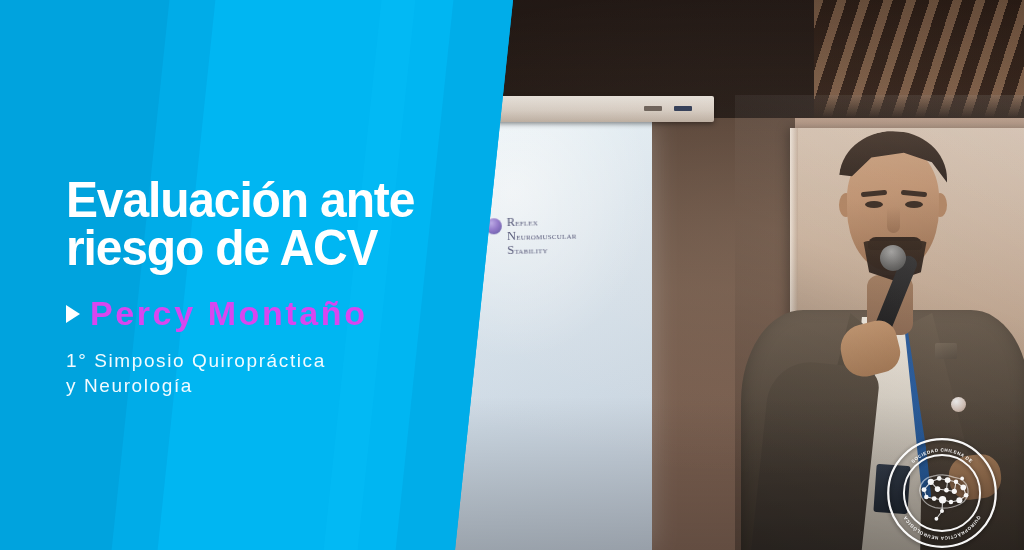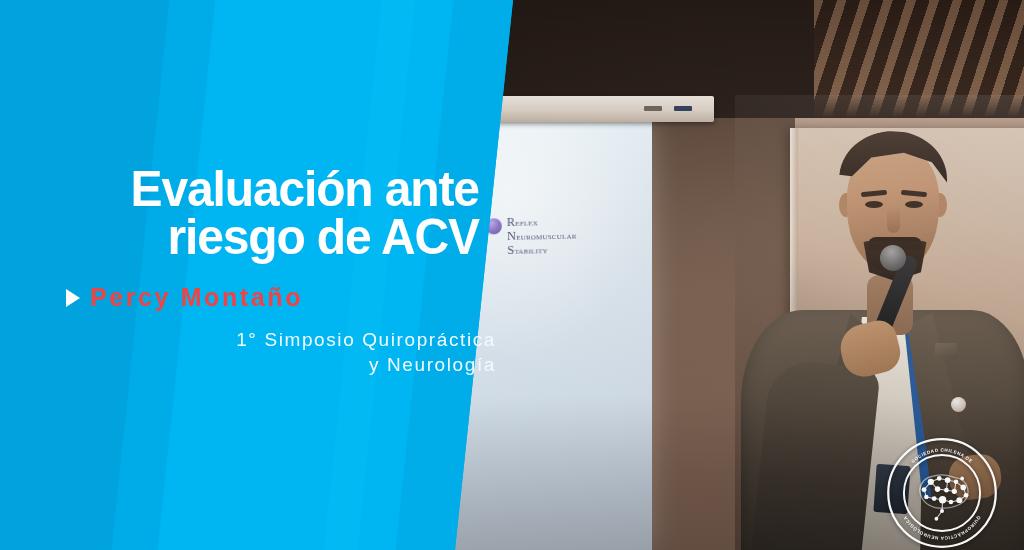--- a/index.html
+++ b/index.html
@@ -242,21 +242,21 @@
     overflow:hidden;
   }
   .stripe{ position:absolute; top:-30px; height:620px; }
   .s1{ left:-40px;  width:190px; background:#00a3de; transform:skewX(-6deg); }
   .s2{ left:140px;  width:60px;  background:#00ace8; transform:skewX(-6deg); }
   .s3{ left:186px;  width:250px; background:#00b6f2; transform:skewX(-6deg); }
   .s4{ left:424px;  width:80px;  background:#00ade9; transform:skewX(-6deg); }
   .s5{ left:352px;  width:34px;  background:#03b9f4; transform:skewX(-6deg); opacity:.75; }
 
   
-  .copy{ position:absolute; left:66px; top:165px; width:430px; z-index:5;text-align:right; }
+  .copy{ position:absolute; left:66px; top:176px; width:430px; z-index:5; }
 
   .title{
     color:#fff;
     font-family:"Liberation Sans", sans-serif;
     font-weight:700;
     font-size:50px;
     line-height:.96;
     letter-spacing:-1.2px;
     transform:scaleX(.96);
     transform-origin:left center;
@@ -269,21 +269,21 @@
     margin-top:22px;
   }
   .tri{
     width:0;height:0;
     border-left:14px solid #ffffff;
     border-top:9px solid transparent;
     border-bottom:9px solid transparent;
     flex:0 0 auto;
   }
   .speaker-name{
-    color:#ef4444; font-size:25px; font-weight:700; letter-spacing:2.6px;
+    color:#d946ef; font-size:34px; font-weight:700; letter-spacing:2.6px;
   }
 
   .sub{
     margin-top:16px;
     color:#f2fbff; font-size:19px; font-weight:400;
     letter-spacing:1.6px; line-height:1.3;
     white-space:pre-line;
   }
 
   

